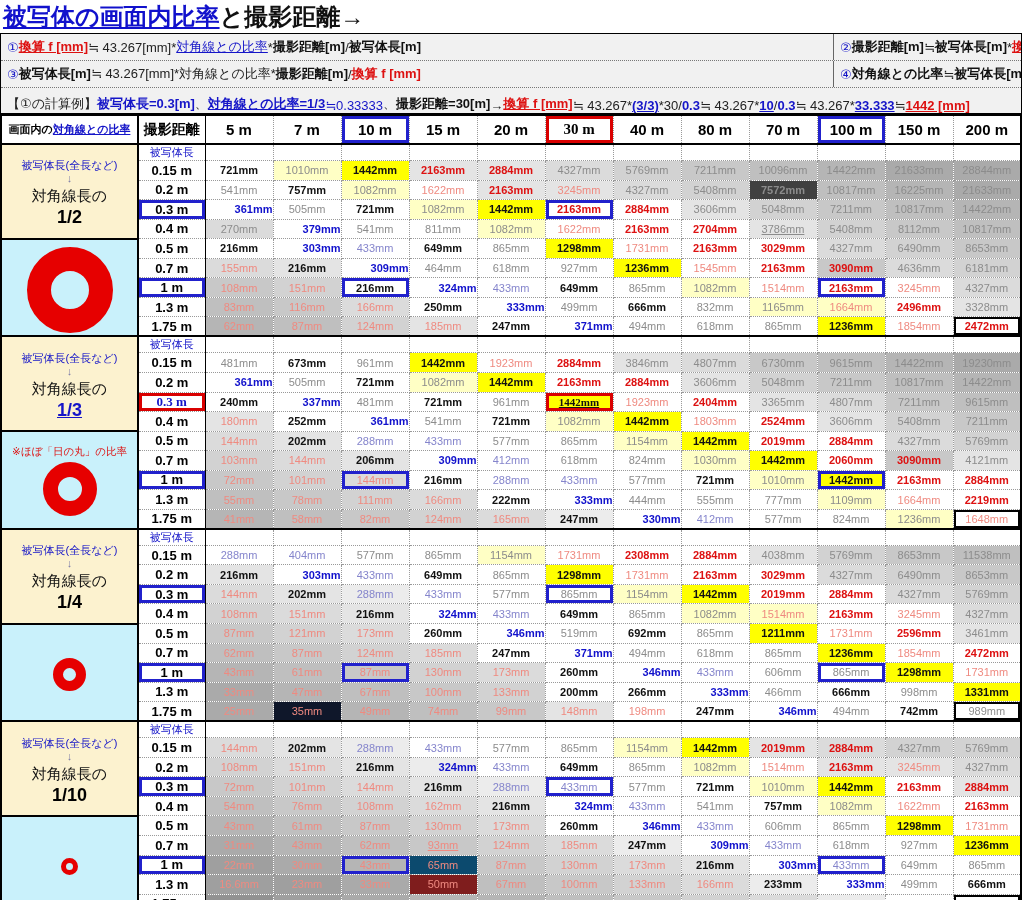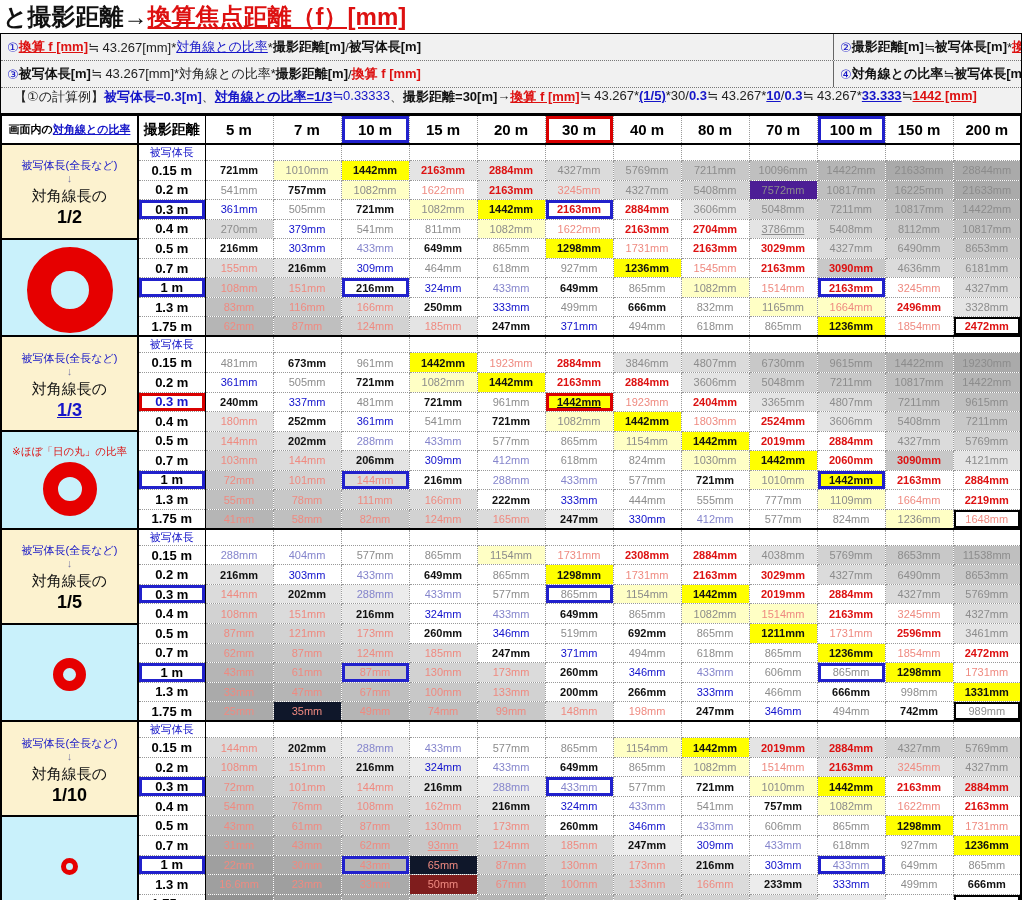--- a/index.html
+++ b/index.html
@@ -10,21 +10,21 @@
   .title-row span{font-size:24px;font-weight:bold;}
   .t-blue{color:#1111cc;text-decoration:underline;}
   .t-red{color:#dd1111;text-decoration:underline;}
   .t-black{color:#111;}
   
   .formula-box{border:1px solid #000;background:#f1f1f1;width:1020px;}
   .f-row{display:grid;grid-template-columns:833px 1fr;height:26px;}
   .f-row.sep{border-bottom:1px dotted #777;}
   .f-cell{display:flex;align-items:center;padding-left:6px;font-size:13px;white-space:nowrap;overflow:hidden;border-right:1px solid #666;}
   .f-cell:last-child{border-right:none;}
-  .ex-row{height:25px;border-top:1px dotted #777;display:flex;align-items:flex-start;padding-left:13px;font-size:13px;white-space:nowrap;overflow:hidden;}
+  .ex-row{height:25px;border-top:1px dotted #777;display:flex;align-items:flex-end;padding-left:6px;font-size:13px;white-space:nowrap;overflow:hidden;}
   .sp-n{color:#222;}
   .sp-b{color:#111;font-weight:bold;}
   .sp-circ{color:#1515c8;}
   .sp-blue{color:#1515c8;font-weight:bold;}
   .sp-blue2{color:#1515c8;}
   .sp-blue-u{color:#1515c8;font-weight:bold;text-decoration:underline;}
   .sp-blue-u2{color:#1515c8;text-decoration:underline;}
   .sp-red{color:#dd1111;font-weight:bold;}
   .sp-red-u{color:#dd1111;font-weight:bold;text-decoration:underline;}
   
@@ -41,46 +41,46 @@
   td.sec-top{border-top:2px solid #000;}
   td.side{border-right:2px solid #000;}
   td.side-y{background:#fcf2cf;}
   td.side-c{background:#c9f1fb;border-top:2px solid #000;}
   td.rowlab{font-size:13px;font-weight:bold;border-right:1px solid #000;}
   td.rowhead{font-size:11px;color:#1515c8;border-right:1px solid #000;}
   td.val{font-size:11px;}
   
   .tk{color:#111;font-weight:bold;}
   .tg{color:#8c8c8c;}
-  .tb{color:#1111cc;font-weight:normal;}
+  .tb{color:#1111cc;font-weight:bold;text-align:right;}
   .tl{color:#8585cc;}
   .tp{color:#ef8a80;}
   .tr{color:#dd1111;font-weight:bold;}
   .und{text-decoration:underline;}
   
   .bxB{box-shadow:inset 0 0 0 3px #2121cc;}
-  .bxR{box-shadow:inset 0 0 0 3px #d90000;}
+  .bxR{box-shadow:inset 0 0 0 3px #d90000;font-family:Liberation Serif, serif;}
   .bxK{box-shadow:inset 0 0 0 2px #000;}
   
   .sb-small{font-size:11px;color:#1515c8;line-height:14px;margin-top:4px;}
   .sb-arrow{font-size:11px;color:#7a7aa8;line-height:12px;}
   .sb-mid{font-size:15px;color:#111;line-height:20px;margin-top:2px;}
   .sb-ratio{font-size:18px;font-weight:bold;line-height:22px;}
   .sb-ratio.blue{color:#1515c8;text-decoration:underline;}
   .sb-note{font-size:10.5px;color:#dd1111;line-height:13px;margin-top:2px;}
   .donut{border-radius:50%;background:transparent;margin:4px auto 0 auto;}
 </style>
 </head>
 <body>
 
 <div class="title-row">
+    <span class="t-blue">被写体の画面内比率</span>
     <span class="t-black">と</span>
     <span class="t-black">撮影距離</span>
     <span class="t-black"> → </span>
-    <span class="t-red">換算焦点距離（f）[mm]</span>
   </div>
 
 <div class="formula-box">
   <div class="f-row sep">
     <div class="f-cell">
         <span class="sp-circ">①</span>
         <span class="sp-red-u">換算 f [mm]</span>
         <span class="sp-n"> ≒ 43.267[mm]*</span>
         <span class="sp-blue-u2">対角線との比率</span>
         <span class="sp-n">*</span>
@@ -117,21 +117,21 @@
       <span class="sp-n">【①の計算例】</span>
       <span class="sp-blue">被写体長=0.3[m]</span>
       <span class="sp-n">、</span>
       <span class="sp-blue-u">対角線との比率=1/3</span>
       <span class="sp-blue2">≒0.33333</span>
       <span class="sp-n">、</span>
       <span class="sp-b">撮影距離=30[m]</span>
       <span class="sp-n"> → </span>
       <span class="sp-red-u">換算 f [mm]</span>
       <span class="sp-n"> ≒ 43.267*</span>
-      <span class="sp-blue-u">(1/5)</span>
+      <span class="sp-blue-u">(3/3)</span>
       <span class="sp-n">*30/</span>
       <span class="sp-blue">0.3</span>
       <span class="sp-n"> ≒ 43.267*</span>
       <span class="sp-blue-u">10</span>
       <span class="sp-n">/</span>
       <span class="sp-blue">0.3</span>
       <span class="sp-n"> ≒ 43.267*</span>
       <span class="sp-blue-u">33.333</span>
       <span class="sp-n"> ≒ </span>
       <span class="sp-red-u">1442 [mm]</span>
@@ -202,21 +202,21 @@
       <tr class="data-tr">
         <td class="rowlab">0.2 m</td>
         <td class="val tg">541mm</td>
         <td class="val tk">757mm</td>
         <td class="val tg" style="background: rgb(255, 255, 197);">1082mm</td>
         <td class="val tp">1622mm</td>
         <td class="val tr" style="background: rgb(228, 228, 228);">2163mm</td>
         <td class="val tp" style="background: rgb(228, 228, 228);">3245mm</td>
         <td class="val tg" style="background: rgb(219, 219, 219);">4327mm</td>
         <td class="val tg" style="background: rgb(210, 210, 210);">5408mm</td>
-        <td class="val tg" style="background: #4c1d95;">7572mm</td>
+        <td class="val tg" style="background: #404040; font-weight: bold;">7572mm</td>
         <td class="val tg" style="background: rgb(191, 191, 191);">10817mm</td>
         <td class="val tg" style="background: rgb(181, 181, 181);">16225mm</td>
         <td class="val tg" style="background: rgb(170, 170, 170);">21633mm</td>
       </tr>
       <tr class="data-tr">
         <td class="rowlab bxB">0.3 m</td>
         <td class="val tb">361mm</td>
         <td class="val tg">505mm</td>
         <td class="val tk">721mm</td>
         <td class="val tg" style="background: rgb(255, 255, 197);">1082mm</td>
@@ -484,21 +484,21 @@
         <td class="val tg" style="background: rgb(255, 255, 197);">1236mm</td>
         <td class="val tp bxK">1648mm</td>
       </tr>
     </tbody>
     <tbody>
       <tr class="rh-tr">
         <td class="side side-y sec-top" rowspan="5">
           <div class="sb-small">被写体長(全長など)</div>
           <div class="sb-arrow">↓</div>
           <div class="sb-mid">対角線長の</div>
-          <div class="sb-ratio">1/5</div>
+          <div class="sb-ratio">1/4</div>
         </td>
         <td class="rowhead sec-top">被写体長</td>
         <td class="val sec-top"></td>
         <td class="val sec-top"></td>
         <td class="val sec-top"></td>
         <td class="val sec-top"></td>
         <td class="val sec-top"></td>
         <td class="val sec-top"></td>
         <td class="val sec-top"></td>
         <td class="val sec-top"></td>
@@ -759,21 +759,21 @@
         <td class="val tl">433mm</td>
         <td class="val tg">618mm</td>
         <td class="val tg">927mm</td>
         <td class="val tk" style="background: rgb(255, 255, 0);">1236mm</td>
       </tr>
       <tr class="data-tr">
         <td class="rowlab bxB">1 m</td>
         <td class="val tp" style="background: rgb(159, 159, 159);">22mm</td>
         <td class="val tp" style="background: rgb(170, 170, 170);">30mm</td>
         <td class="val tp bxB" style="background: rgb(181, 181, 181);">43mm</td>
-        <td class="val tp" style="background: #0f172a; text-align: center;">65mm</td>
+        <td class="val tp" style="background: #0c4a6e; text-align: center;">65mm</td>
         <td class="val tp" style="background: rgb(200, 200, 200);">87mm</td>
         <td class="val tp" style="background: rgb(210, 210, 210);">130mm</td>
         <td class="val tp" style="background: rgb(219, 219, 219);">173mm</td>
         <td class="val tk" style="background: rgb(228, 228, 228);">216mm</td>
         <td class="val tb">303mm</td>
         <td class="val tl bxB">433mm</td>
         <td class="val tg">649mm</td>
         <td class="val tg">865mm</td>
       </tr>
       <tr class="data-tr">

